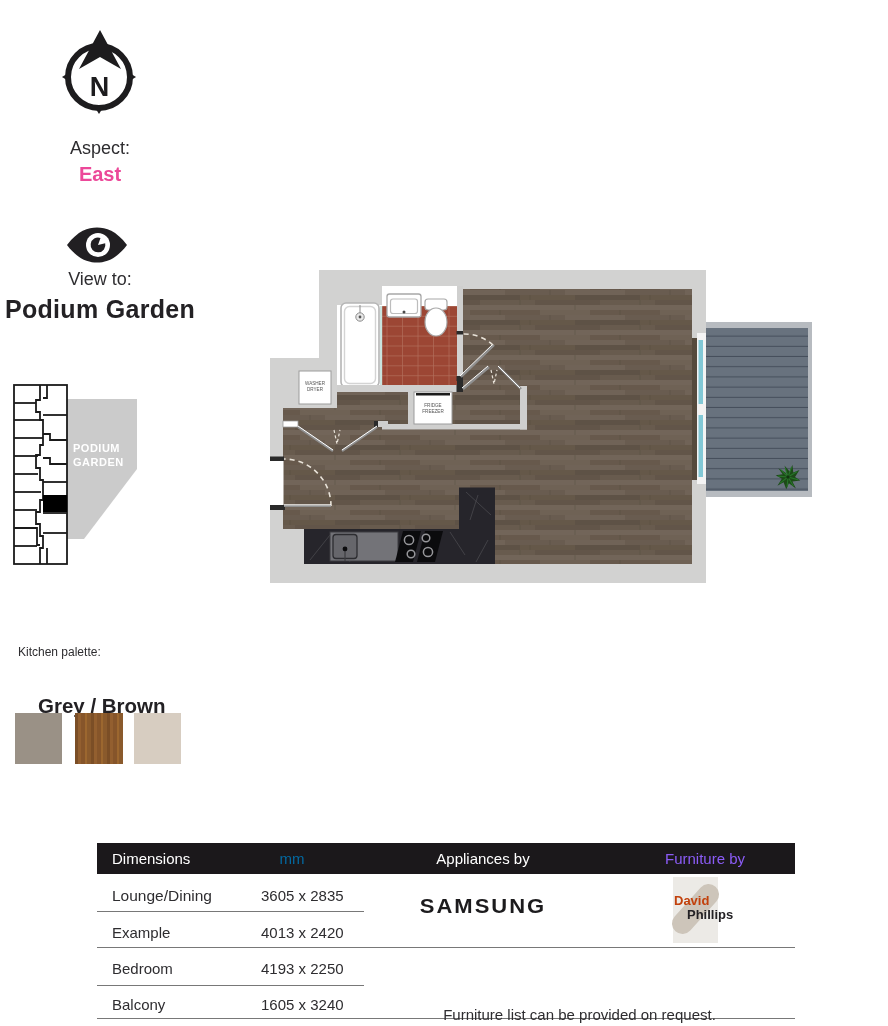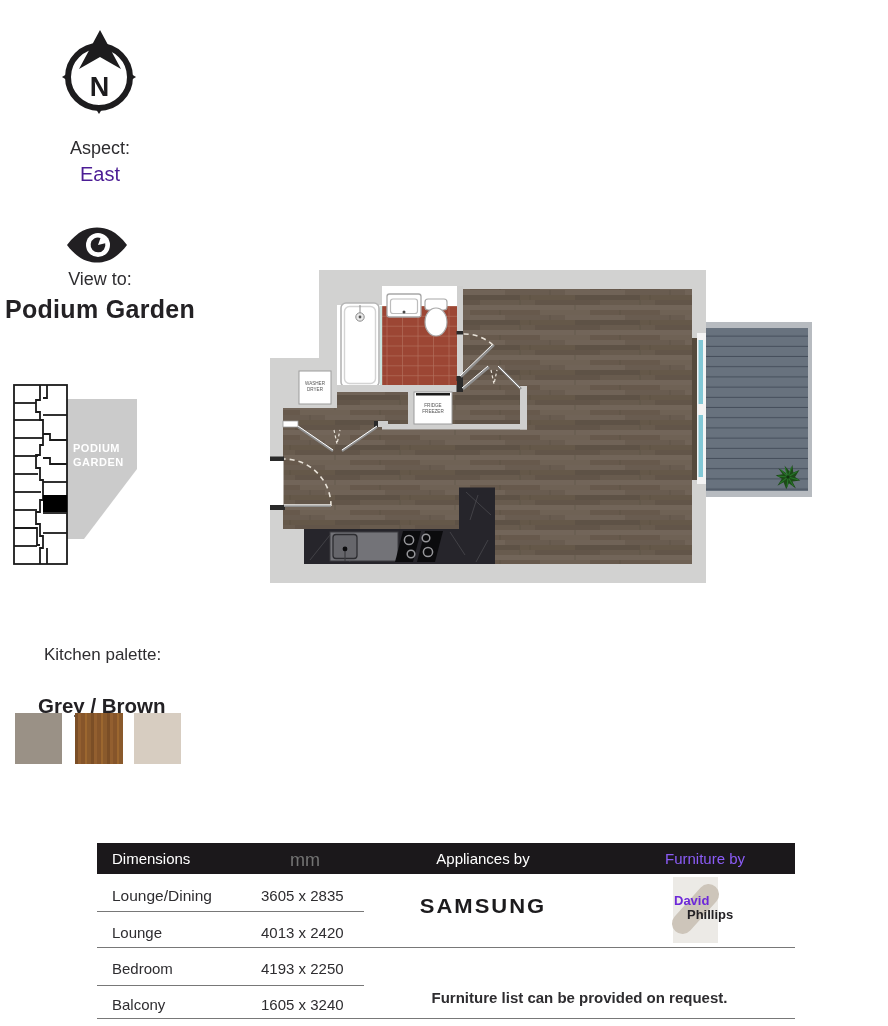--- a/index.html
+++ b/index.html
@@ -13,21 +13,21 @@
 
 <svg class="abs" style="left:60px;top:28px;" width="80" height="88" viewBox="0 0 80 88">
   <circle cx="39" cy="49" r="31" fill="none" stroke="#1d1c1e" stroke-width="6"></circle>
   <polygon points="2,49 10,44 10,54" fill="#1d1c1e"></polygon>
   <polygon points="76,49 68,44 68,54" fill="#1d1c1e"></polygon>
   <polygon points="39,86 34,78 44,78" fill="#1d1c1e"></polygon>
   <path d="M40,2 L61,41 L40,29 L19,41 Z" fill="#1d1c1e"></path>
   <text x="39.5" y="68" font-size="27" font-weight="bold" fill="#1d1c1e" text-anchor="middle" font-family="Liberation Sans, sans-serif">N</text>
 </svg>
 <div class="abs ctr" style="left:30px;top:138px;width:140px;font-size:18px;">Aspect:</div>
-<div class="abs ctr" style="left:30px;top:163px;width:140px;font-size:20px;font-weight:normal;color:#4c1d95;">East</div>
+<div class="abs ctr" style="left:30px;top:163px;width:140px;font-size:20px;font-weight:bold;color:#ec4899;">East</div>
 
 <svg class="abs" style="left:66px;top:226px;" width="62" height="38" viewBox="0 0 62 38">
   <path d="M1,19 C12,4.5 22,1.5 31,1.5 C40,1.5 50,4.5 61,19 C50,33.5 40,36.5 31,36.5 C22,36.5 12,33.5 1,19 Z" fill="#211f22"></path>
   <circle cx="32" cy="19" r="12" fill="#ffffff"></circle>
   <path d="M32,19 L34.5,12 A7.4,7.4 0 1 0 39.2,17.2 Z" fill="#211f22"></path>
 </svg>
 <div class="abs ctr" style="left:30px;top:269px;width:140px;font-size:18px;">View to:</div>
 <div class="abs ctr" style="left:0px;top:295px;width:200px;font-size:25px;font-weight:bold;color:#232124;letter-spacing:0.3px;">Podium Garden</div>
 
 <svg class="abs" style="left:5px;top:380px;" width="160" height="195" viewBox="5 380 160 195">
@@ -212,50 +212,50 @@
   <path d="M399,531 L417,531 L409,562 L391,562 Z" fill="#0b0b0d" transform="translate(4,0)"></path>
   <path d="M421,531 L439,531 L431,562 L413,562 Z" fill="#0b0b0d" transform="translate(4,0)"></path>
   <g fill="none" stroke="#97979b" stroke-width="1.5">
     <circle cx="409" cy="540" r="4.6"></circle>
     <circle cx="426" cy="538" r="3.8"></circle>
     <circle cx="411" cy="554" r="3.8"></circle>
     <circle cx="428" cy="552" r="4.6"></circle>
   </g>
 </svg>
 
-<div class="abs" style="left:44px;top:645px;font-size:17px;">Kitchen palette:</div>
+<div class="abs" style="left:18px;top:645px;font-size:12px;">Kitchen palette:</div>
 <div class="abs" style="left:38px;top:678px;font-size:20.5px;font-weight:bold;color:#232124;margin-top:16px;">Grey / Brown</div>
 <div class="abs" style="left:15px;top:713px;width:47px;height:51px;background:#9a9186;"></div>
 <div class="abs" style="left:75px;top:713px;width:48px;height:51px;background:repeating-linear-gradient(90deg,#7b4e26 0px,#7b4e26 3px,#935f2f 3px,#935f2f 6px,#86552a 6px,#86552a 10px,#9c672f 10px,#9c672f 12px,#8a5a2c 12px,#8a5a2c 16px);"></div>
 <div class="abs" style="left:134px;top:713px;width:47px;height:51px;background:#d7cdc1;"></div>
 
 <div class="abs" style="left:97px;top:843px;width:698px;height:180px;">
   <div class="abs" style="left:0;top:0;width:698px;height:31px;background:#1b181b;"></div>
   <div class="abs" style="left:15px;top:7px;font-size:15px;color:#ffffff;">Dimensions</div>
-  <div class="abs ctr" style="left:148px;top:7px;width:120px;font-size:18px;color:#737373;">mm</div>
+  <div class="abs ctr" style="left:135px;top:7px;width:120px;font-size:15px;color:#0369a1;">mm</div>
   <div class="abs ctr" style="left:306px;top:7px;width:160px;font-size:15px;color:#ffffff;">Appliances by</div>
   <div class="abs ctr" style="left:528px;top:7px;width:160px;font-size:15px;color:#8b5cf6;">Furniture by</div>
 
   <div class="abs" style="left:15px;top:44px;font-size:15.5px;">Lounge/Dining</div>
   <div class="abs" style="left:164px;top:44px;font-size:15px;">3605 x 2835</div>
   <div class="abs" style="left:0px;top:68px;width:267px;height:1px;background:#787878;"></div>
 
-  <div class="abs" style="left:15px;top:81px;font-size:15px;">Lounge</div>
+  <div class="abs" style="left:15px;top:81px;font-size:15px;">Example</div>
   <div class="abs" style="left:164px;top:81px;font-size:15px;">4013 x 2420</div>
   <div class="abs" style="left:0px;top:104px;width:698px;height:1px;background:#787878;"></div>
 
   <div class="abs" style="left:15px;top:117px;font-size:15px;">Bedroom</div>
   <div class="abs" style="left:164px;top:117px;font-size:15px;">4193 x 2250</div>
   <div class="abs" style="left:0px;top:142px;width:267px;height:1px;background:#787878;"></div>
 
   <div class="abs" style="left:15px;top:153px;font-size:15px;">Balcony</div>
   <div class="abs" style="left:164px;top:153px;font-size:15px;">1605 x 3240</div>
   <div class="abs" style="left:0px;top:175px;width:698px;height:1px;background:#787878;"></div>
 
   <div class="abs" style="left:306px;top:50px;width:160px;font-size:22px;font-weight:bold;letter-spacing:2px;color:#1c1b1d;text-align:center;transform:scaleY(0.93);">SAMSUNG</div>
 
   <div class="abs" style="left:576px;top:34px;width:45px;height:66px;background:#eceae6;"></div>
   <div class="abs" style="left:588px;top:36px;width:21px;height:60px;border-radius:11px;background:#cdc5ba;transform:rotate(42deg);"></div>
-  <div class="abs" style="left:577px;top:50px;font-size:13px;font-weight:bold;color:#6d28d9;">David</div>
+  <div class="abs" style="left:577px;top:50px;font-size:13px;font-weight:bold;color:#c2410c;">David</div>
   <div class="abs" style="left:590px;top:64px;font-size:13px;font-weight:bold;color:#232124;">Phillips</div>
 
-  <div class="abs ctr" style="left:190px;top:146px;width:585px;font-size:15px;font-weight:bold;">Furniture list can be provided on request.</div>
+  <div class="abs ctr" style="left:190px;top:163px;width:585px;font-size:15px;">Furniture list can be provided on request.</div>
 </div>
 
 </body></html>

